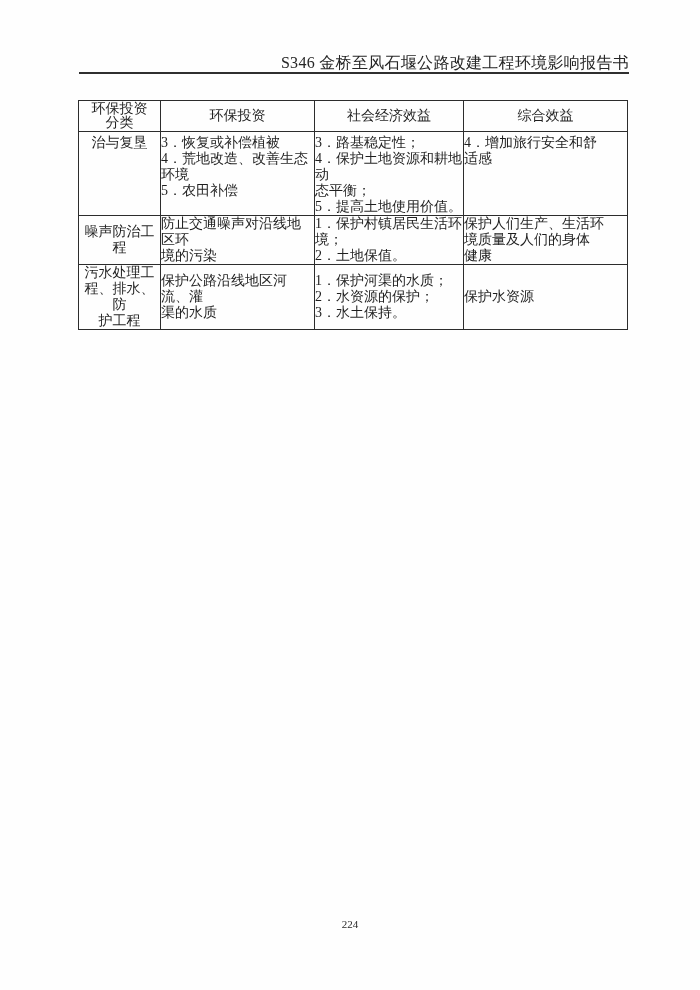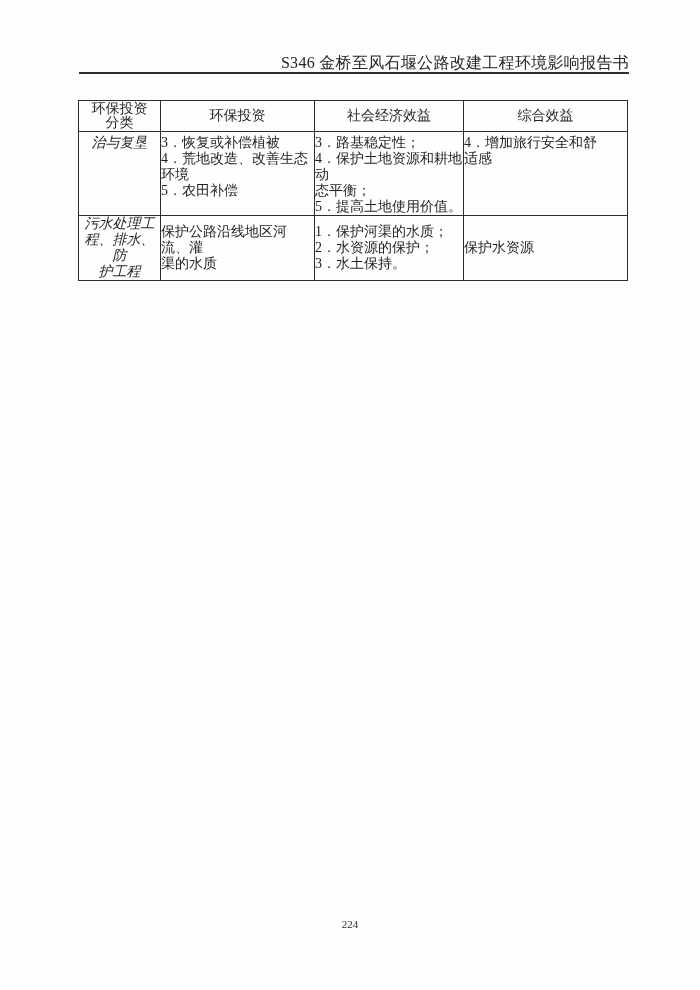--- a/index.html
+++ b/index.html
@@ -59,21 +59,20 @@
     height: 30px;
     font-weight: normal;
     text-align: center;
     vertical-align: middle;
     line-height: 14.5px;
   }
   td.cat {
     text-align: center;
     vertical-align: middle;
     padding: 2px 3px;
-    font-style: italic;
   }
   td.txt {
     text-align: left;
     vertical-align: middle;
     padding: 2px 4px 2px 6px;
     font-family: Liberation Serif, serif;
   }
   tr.r1 { height: 65px; }
   tr.r2 { height: 48px; }
   tr.r3 { height: 47px; }
@@ -135,20 +134,39 @@
           <span class="ln">3．路基稳定性；</span>
           <span class="ln">4．保护土地资源和耕地动</span>
           <span class="ln">态平衡；</span>
           <span class="ln">5．提高土地使用价值。</span>
         </td>
         <td class="txt">
           <span class="ln">4．增加旅行安全和舒</span>
           <span class="ln">适感</span>
         </td>
       </tr>
+      <tr class="r2">
+        <td class="cat">
+          <span class="ln">噪声防治工</span>
+          <span class="ln">程</span>
+        </td>
+        <td class="txt">
+          <span class="ln">防止交通噪声对沿线地区环</span>
+          <span class="ln">境的污染</span>
+        </td>
+        <td class="txt">
+          <span class="ln">1．保护村镇居民生活环境；</span>
+          <span class="ln">2．土地保值。</span>
+        </td>
+        <td class="txt">
+          <span class="ln">保护人们生产、生活环</span>
+          <span class="ln">境质量及人们的身体</span>
+          <span class="ln">健康</span>
+        </td>
+      </tr>
       <tr class="r3">
         <td class="cat">
           <span class="ln">污水处理工</span>
           <span class="ln">程、排水、防</span>
           <span class="ln">护工程</span>
         </td>
         <td class="txt">
           <span class="ln">保护公路沿线地区河流、灌</span>
           <span class="ln">渠的水质</span>
         </td>

